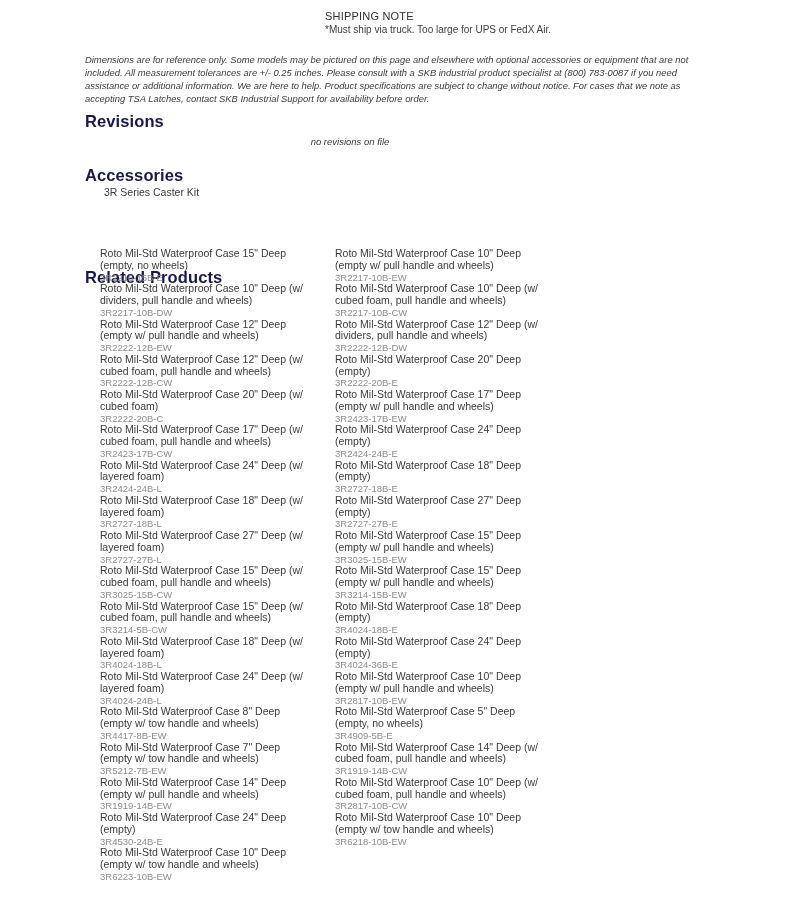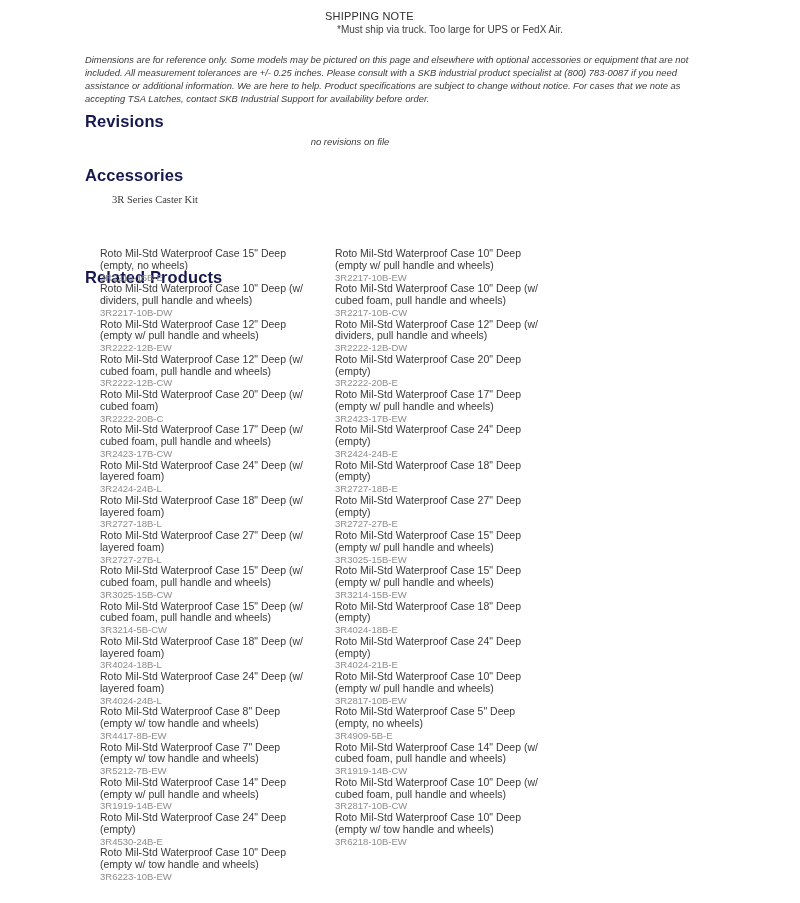--- a/index.html
+++ b/index.html
@@ -7,42 +7,42 @@
     position: relative;
     width: 782px;
     height: 903px;
     background: #ffffff;
     font-family: "Liberation Sans", "DejaVu Sans", sans-serif;
     color: #3b3b3b;
     overflow: hidden;
   }
   .shipping-note { position: absolute; left: 325px; top: 10px; }
   .shipping-title { font-size: 11px; color: #2f2f2f; letter-spacing: 0.2px; }
-  .shipping-text  { font-size: 10px; color: #3e3e3e; margin-top: 2px; margin-left: 12px; }
+  .shipping-text  { font-size: 10px; color: #3e3e3e; margin-top: 2px; }
 
   .disclaimer {
     position: absolute; left: 85px; top: 53px; width: 622px;
     font-size: 9.4px; font-style: italic; color: #3a3a3a; line-height: 13px;
   }
 
   .section-heading {
     position: absolute; left: 85px;
     font-size: 16.5px; font-weight: bold; color: #181850; letter-spacing: 0.1px; text-align: right;
   }
   .h-revisions   { top: 112px; }
   .h-accessories { top: 158px; margin-top: 8px; }
   .h-related     { top: 224px; margin-top: 44px; }
 
   .no-revisions {
     position: absolute; left: 85px; top: 136px; width: 530px;
     text-align: center; font-size: 9.5px; font-style: italic; color: #3a3a3a;
   }
 
   .accessory-list { position: absolute; left: 100px; top: 182px; width: 242px; }
-  .accessory-item { margin: 12px; font-family: Liberation Serif, serif; }
+  .accessory-item { margin: 4px; }
   .acc-name { font-size: 10.5px; color: #3a3a3a; line-height: 12px; }
   .acc-pn   { font-size: 9.5px;  color: #8d8d8d; line-height: 12px; }
 
   .plist { position: absolute; top: 248px; width: 242px; }
   .plist-left  { left: 100px; }
   .plist-right { left: 335px; }
   .pitem { margin: 0; }
   .pname { cursor: pointer; }
   .pline { font-size: 10.5px; color: #3a3a3a; line-height: 11.75px; white-space: nowrap; }
   .ppn   { font-size: 9.5px;  color: #8d8d8d; line-height: 11.75px; }
@@ -285,21 +285,21 @@
         <div class="pline">Roto Mil-Std Waterproof Case 18" Deep</div>
         <div class="pline">(empty)</div>
       </div>
       <div class="ppn">3R4024-18B-E</div>
     </div>
       <div class="pitem">
       <div class="pname">
         <div class="pline">Roto Mil-Std Waterproof Case 24" Deep</div>
         <div class="pline">(empty)</div>
       </div>
-      <div class="ppn">3R4024-21B-E</div>
+      <div class="ppn">3R4024-36B-E</div>
     </div>
       <div class="pitem">
       <div class="pname">
         <div class="pline">Roto Mil-Std Waterproof Case 10" Deep</div>
         <div class="pline">(empty w/ pull handle and wheels)</div>
       </div>
       <div class="ppn">3R2817-10B-EW</div>
     </div>
       <div class="pitem">
       <div class="pname">

